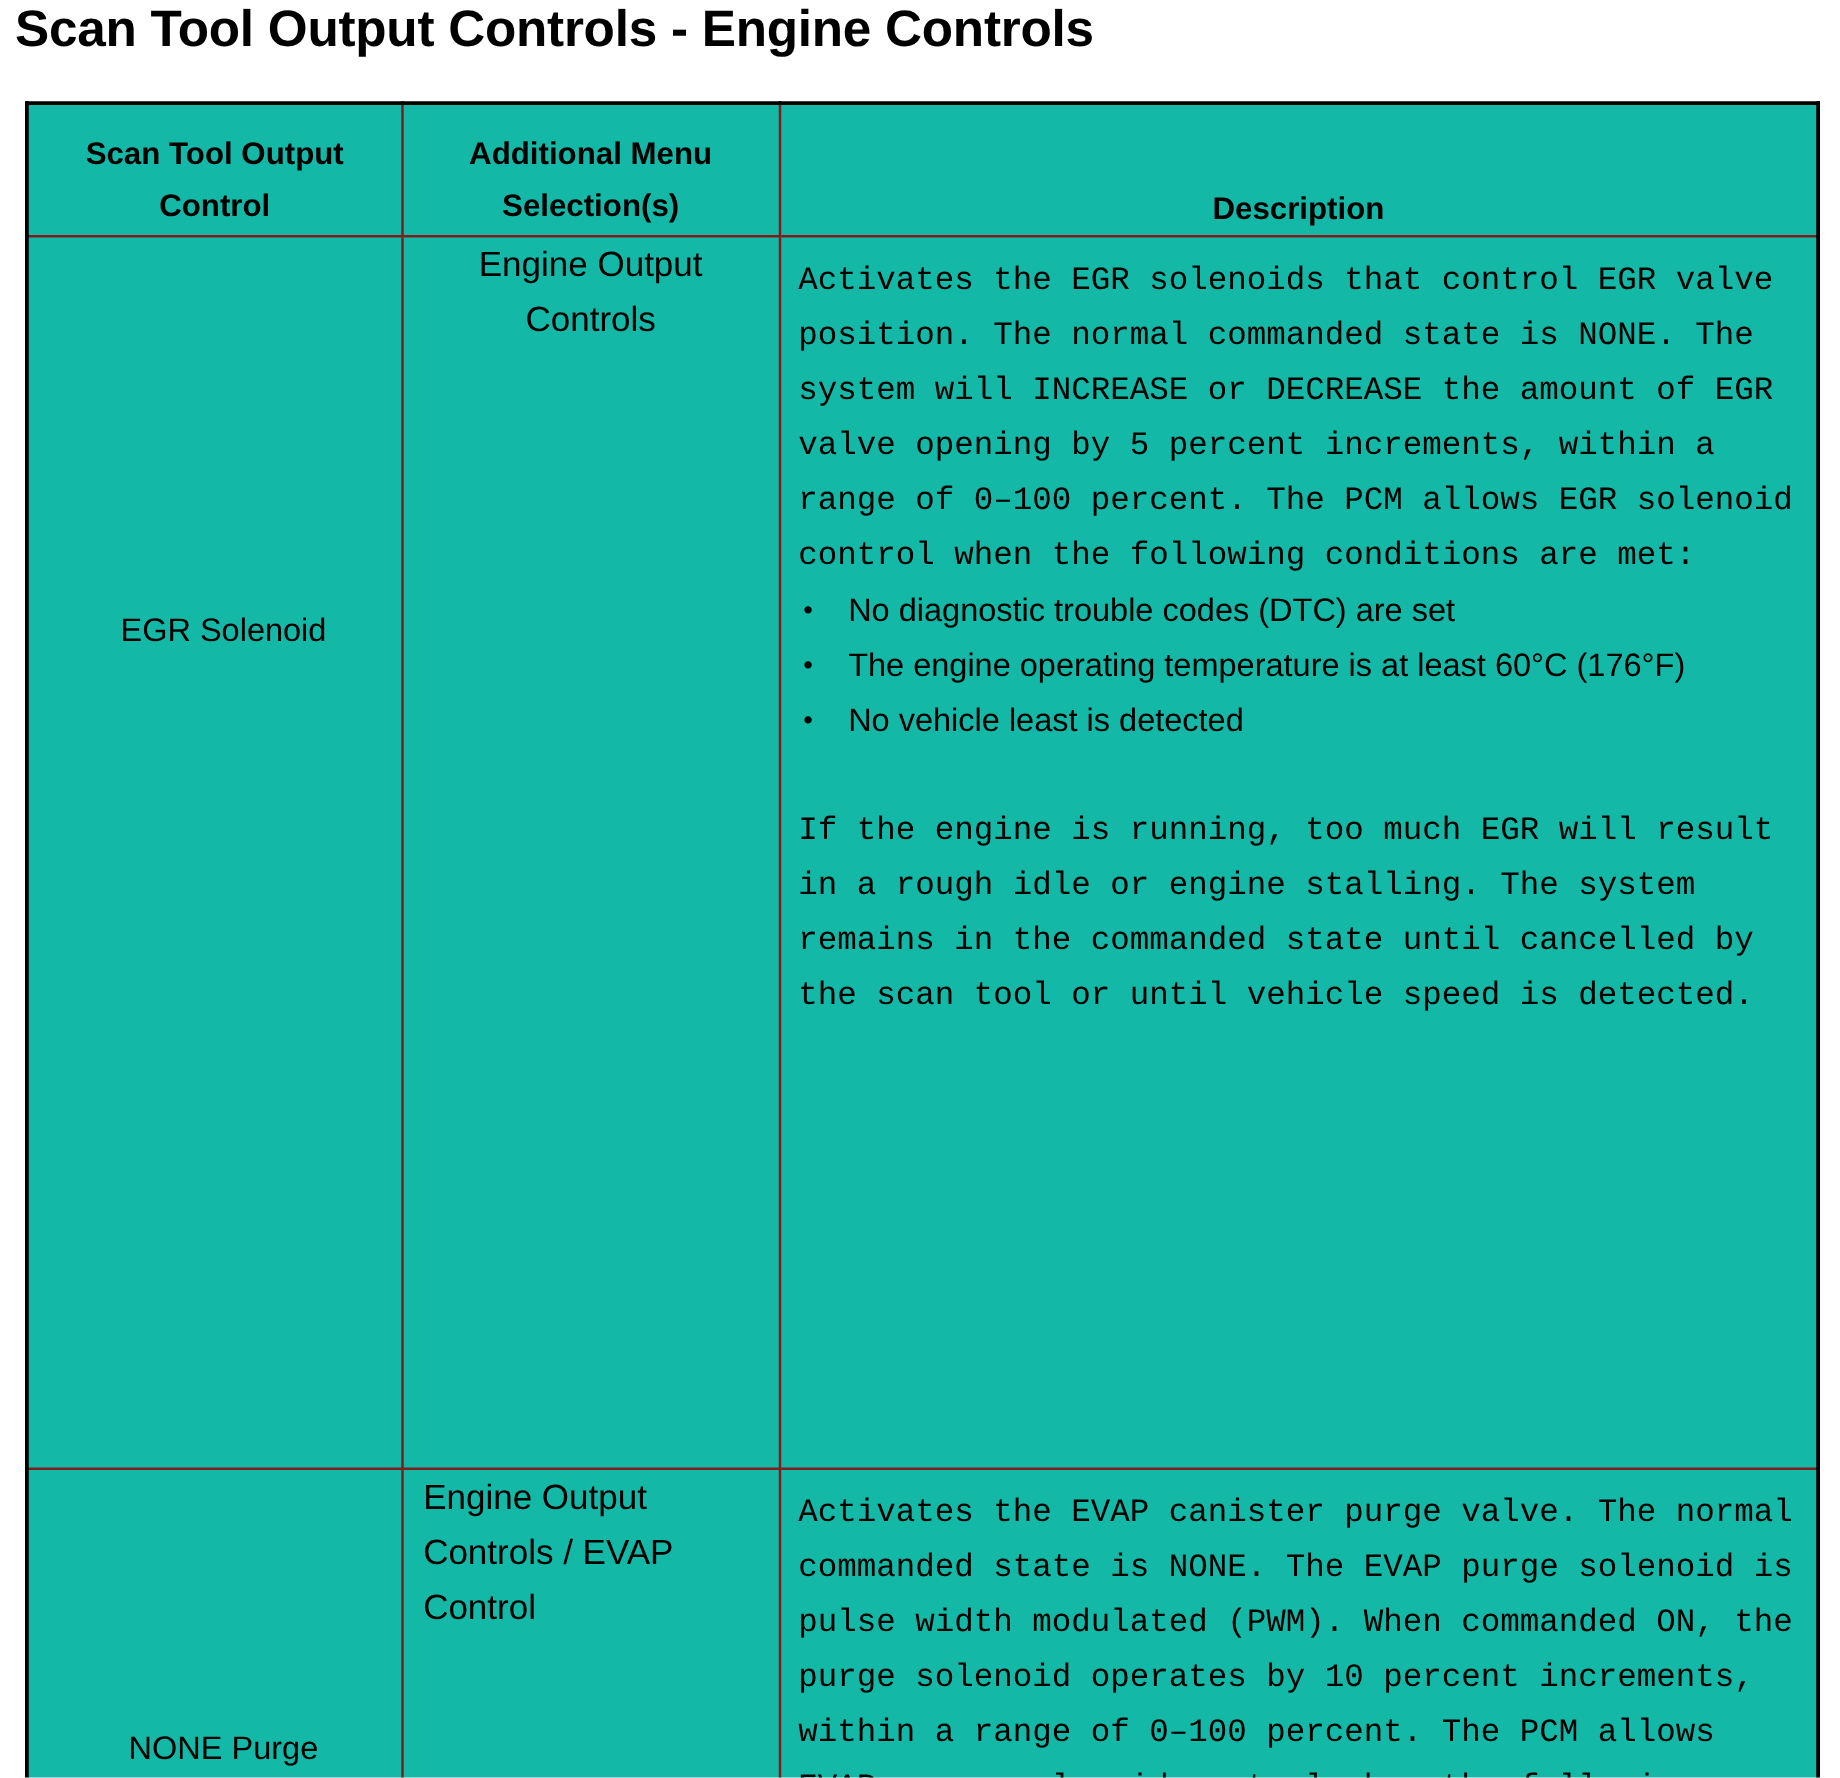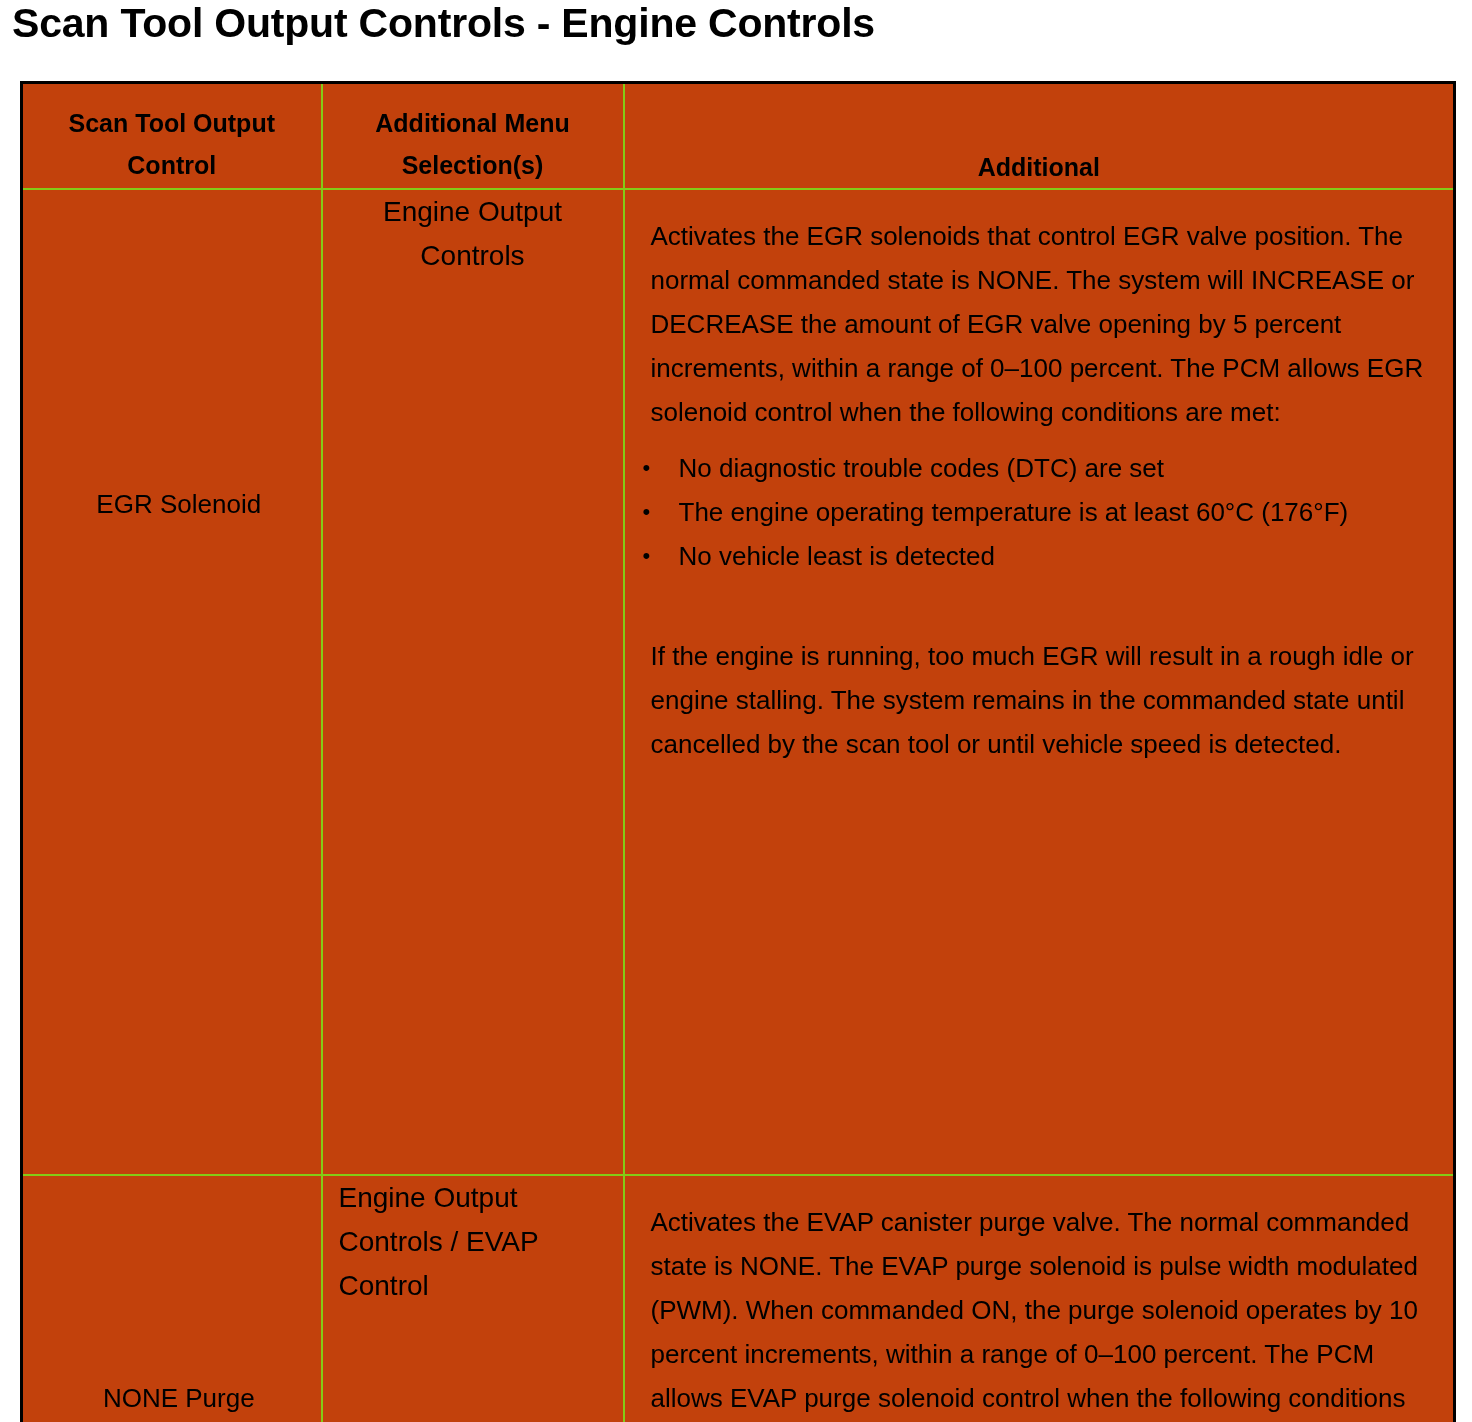--- a/index.html
+++ b/index.html
@@ -37,24 +37,24 @@
     position: absolute;
     left: 20px;
     top: 81px;
     width: 1433px;
     border-collapse: collapse;
     table-layout: fixed;
   }
 
   table.spec-table td,
   table.spec-table th {
-    border: 2px solid #84cc16;
+    border: 2px solid #7f1d1d;
     vertical-align: top;
     padding: 0;
-    background: #c2410c;
+    background: #14b8a6;
   }
 
   
   table.spec-table {
     border: 3px solid #000000;
   }
 
   col.c1 { width: 300px; }
   col.c2 { width: 302px; }
   col.c3 { width: 831px; }
@@ -97,21 +97,22 @@
     padding: 0 14px 0 16px !important;
   }
   .cell-desc {
     font-size: 26px;
     line-height: 44px;
     text-align: left;
     padding: 12px 16px 10px 14px !important;
   }
 
   .desc-para {
-    margin: 12px;
+    margin: 0;
+    font-family: Liberation Mono, monospace;
   }
   .blank-line {
     height: 44px;
   }
 
   ul.bullets {
     list-style: none;
     margin: 0;
     padding: 0;
   }
@@ -154,21 +155,21 @@
       <tr>
         <th class="hdr-cell">
           <span>Scan Tool Output</span><br>
           <span>Control</span>
         </th>
         <th class="hdr-cell">
           <span>Additional Menu</span><br>
           <span>Selection(s)</span>
         </th>
         <th class="hdr-cell desc">
-          <span class="hdr-desc-inner">Additional</span>
+          <span class="hdr-desc-inner">Description</span>
         </th>
       </tr>
     </thead>
     <tbody>
 
       <tr class="row1">
         <td class="cell-ctrl vpad-row1-ctrl">
           <span>EGR Solenoid</span>
         </td>
         <td class="cell-menu centered vpad-row1-menu">

